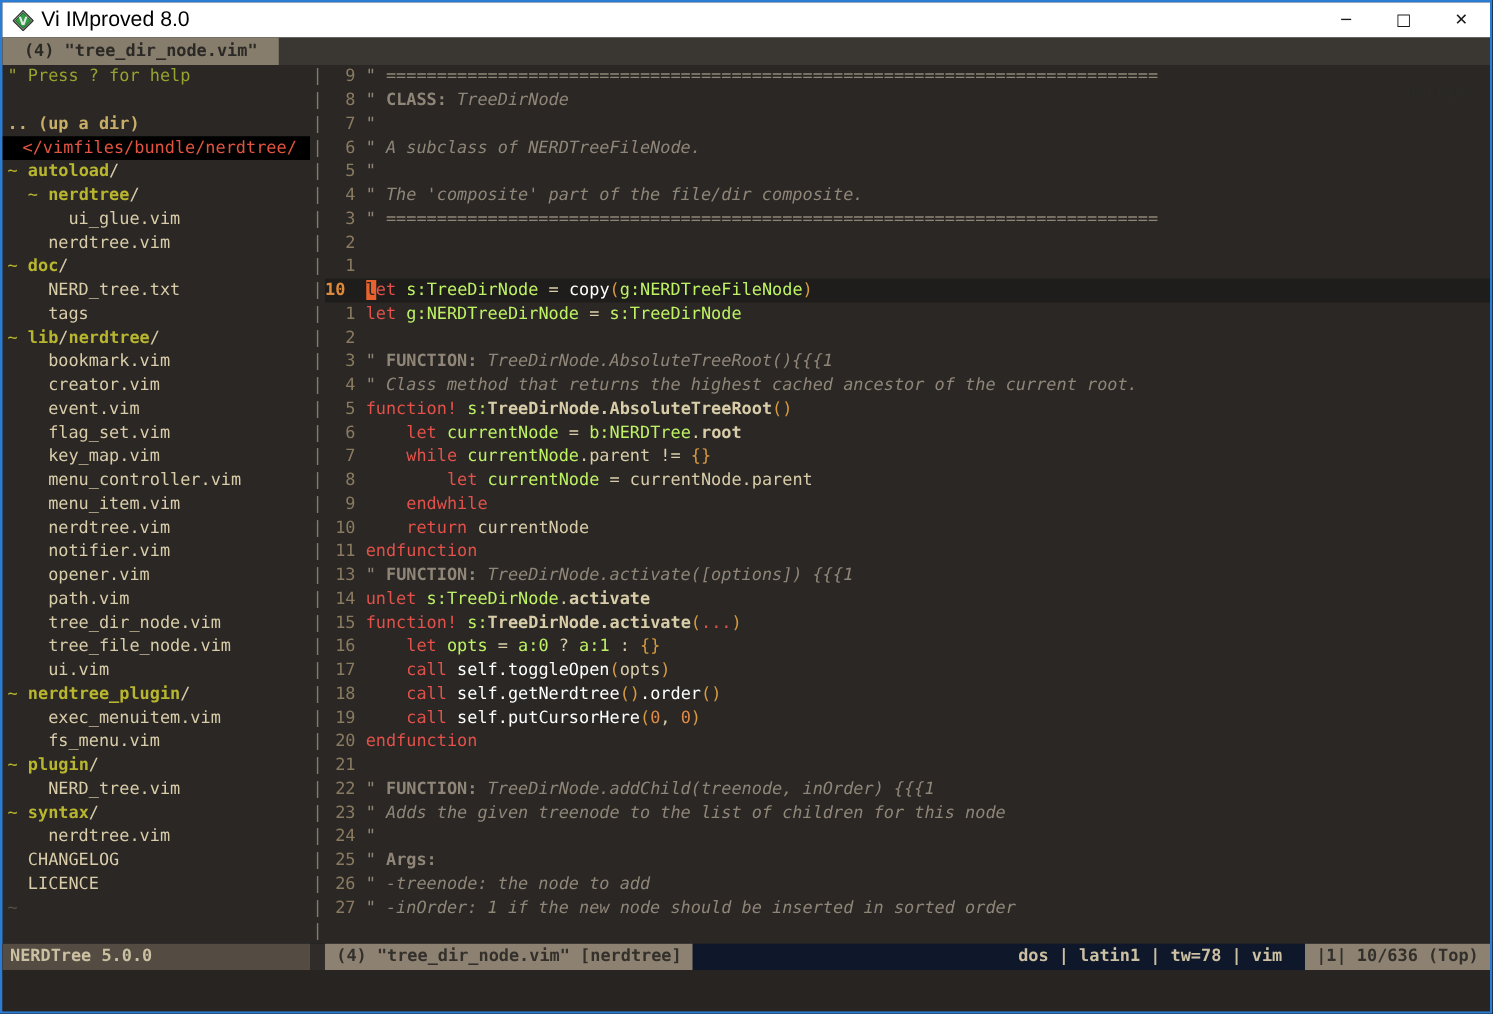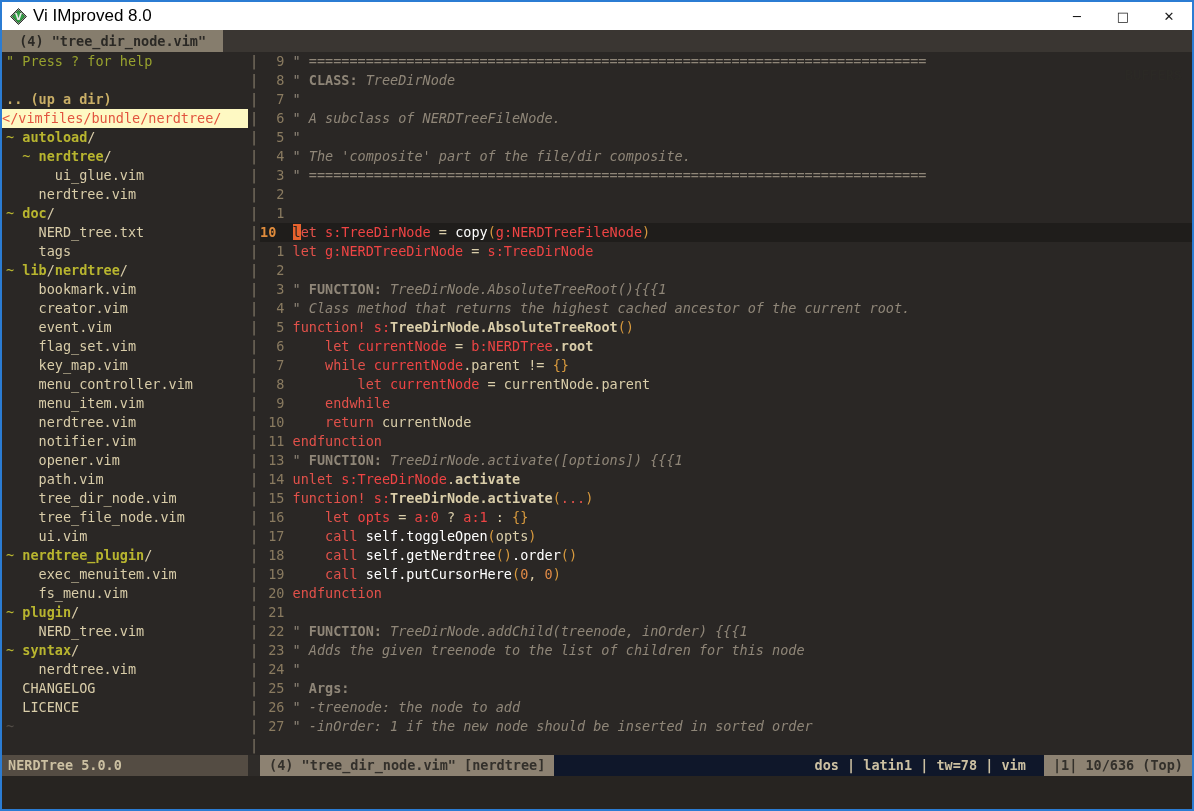--- a/index.html
+++ b/index.html
@@ -21,31 +21,31 @@
   
   .tabline{height:22px;background:#3a3632;display:flex;flex:0 0 auto;
            font-size:13.5px;font-weight:bold;line-height:22px;white-space:pre;}
   .tab-chunk{background:#867d6d;color:#2b2925;padding:0 9px;}
   .tab-fill{flex:1;}
   .buffers-chunk{background:#867d6d;color:#2b2925;padding:0 10px;margin-top:34px;}
   
   .main{height:703px;display:flex;flex:0 0 auto;overflow:hidden;font-size:13.5px;}
   .row{height:19px;line-height:19px;white-space:pre;overflow:hidden;}
   .sidebar{width:246px;flex:0 0 auto;padding-left:4px;box-sizing:border-box;overflow:hidden;}
-  .sidebar .rootline{background:#fef9c3;margin-left:-4px;padding-left:0px;}
+  .sidebar .rootline{background:#000000;margin-left:-4px;padding-left:16px;}
   .vsep{width:12px;flex:0 0 auto;text-align:center;color:#847b6a;overflow:hidden;}
   .editor{flex:1;overflow:hidden;}
   .editor .cursorline{background:#1f1d1b;}
   
   .tk-lnum {color:#8a7b60;}
   .tk-lnumc{color:#df8b3c;font-weight:bold;}
   .tk-cm   {color:#8f8678;font-style:italic;}
   .tk-cmb  {color:#8f8678;font-weight:bold;}
   .tk-kw   {color:#e2514a;}
-  .tk-id   {color:#ef4444;}
+  .tk-id   {color:#bef264;}
   .tk-fg   {color:#d9cda9;}
   .tk-fn   {color:#ffffff;font-weight:normal;}
   .tk-fnc  {color:#d9cda9;font-weight:bold;}
   .tk-br   {color:#d89a3e;}
   .tk-num  {color:#e08a46;}
   .tk-cur  {background:#e8622d;color:#262320;}
   .tk-help {color:#98a22e;}
   .tk-up   {color:#c9ae66;font-weight:bold;}
   .tk-root {color:#e2543f;}
   .tk-dirm {color:#b8b52f;}

